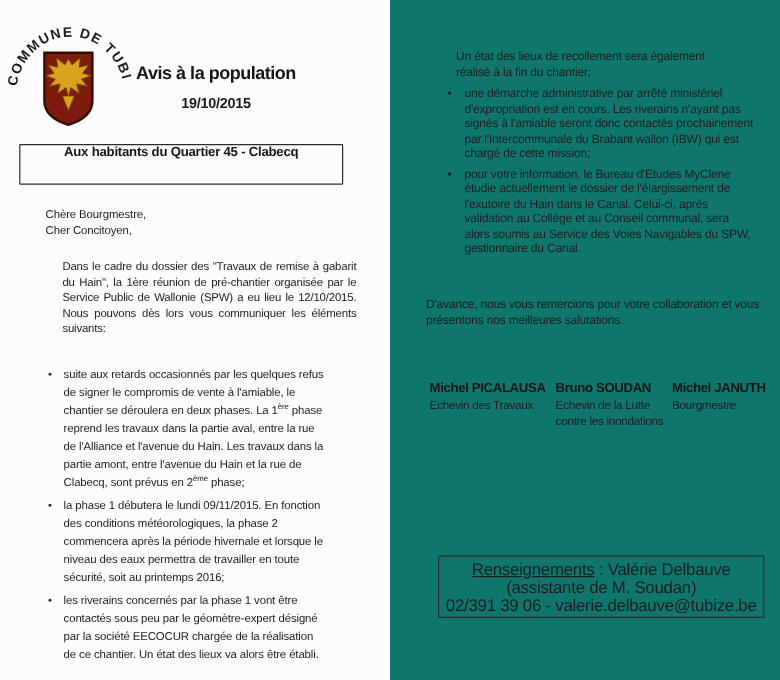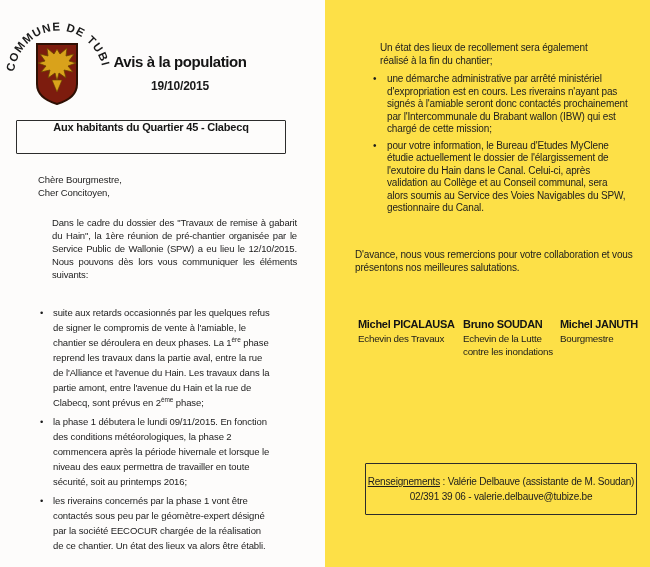--- a/index.html
+++ b/index.html
@@ -4,21 +4,21 @@
 <style>
   html,body{margin:0;padding:0;}
   body{
     width:650px;height:567px;background:#ffffff;overflow:hidden;
     font-family:"Liberation Sans",sans-serif;color:#1c1c1c;
     -webkit-font-smoothing:antialiased;
   }
   .sheet{display:flex;width:650px;height:567px;background:#ffffff;}
   .page{position:relative;width:325px;height:567px;box-sizing:border-box;}
   .page1{background:#fdfcfb;}
-  .page2{background:#fde047;padding-top:40px;}
+  .page2{background:#0f766e;padding-top:40px;}
 
   
   .logo{position:absolute;top:2px;left:6px;width:105px;height:115px;}
   .p1-head{margin:52px 20px 0 55px;text-align:center;}
   .title{
     margin:4px;font-size:15px;font-weight:bold;letter-spacing:-0.4px;
     color:#151515;line-height:19px;
   }
   .date{font-size:12px;font-weight:bold;letter-spacing:-0.2px;margin-top:8px;color:#1a1a1a;}
   .address-box{
@@ -49,21 +49,21 @@
   .sig{box-sizing:border-box;}
   .sig1{width:97px;}
   .sig2{width:105px;}
   .sig3{width:88px;}
   .sig-name{font-size:11px;font-weight:bold;letter-spacing:-0.3px;color:#141414;}
   .sig-role{font-size:9.8px;line-height:13px;letter-spacing:-0.25px;margin-top:2px;}
   .info-box{
     position:absolute;left:40px;top:463px;width:270px;height:50px;
     border:1.5px solid #2c2c2c;border-radius:1px;
     display:flex;flex-direction:column;align-items:center;justify-content:center;
-    font-size:10px;line-height:15px;letter-spacing:-0.2px;text-align:center;
+    font-size:14px;line-height:15px;letter-spacing:-0.2px;text-align:center;
   }
   .u{text-decoration:underline;}
 </style>
 </head>
 <body>
 
 <div class="sheet">
 
   <section class="page page1">
 

